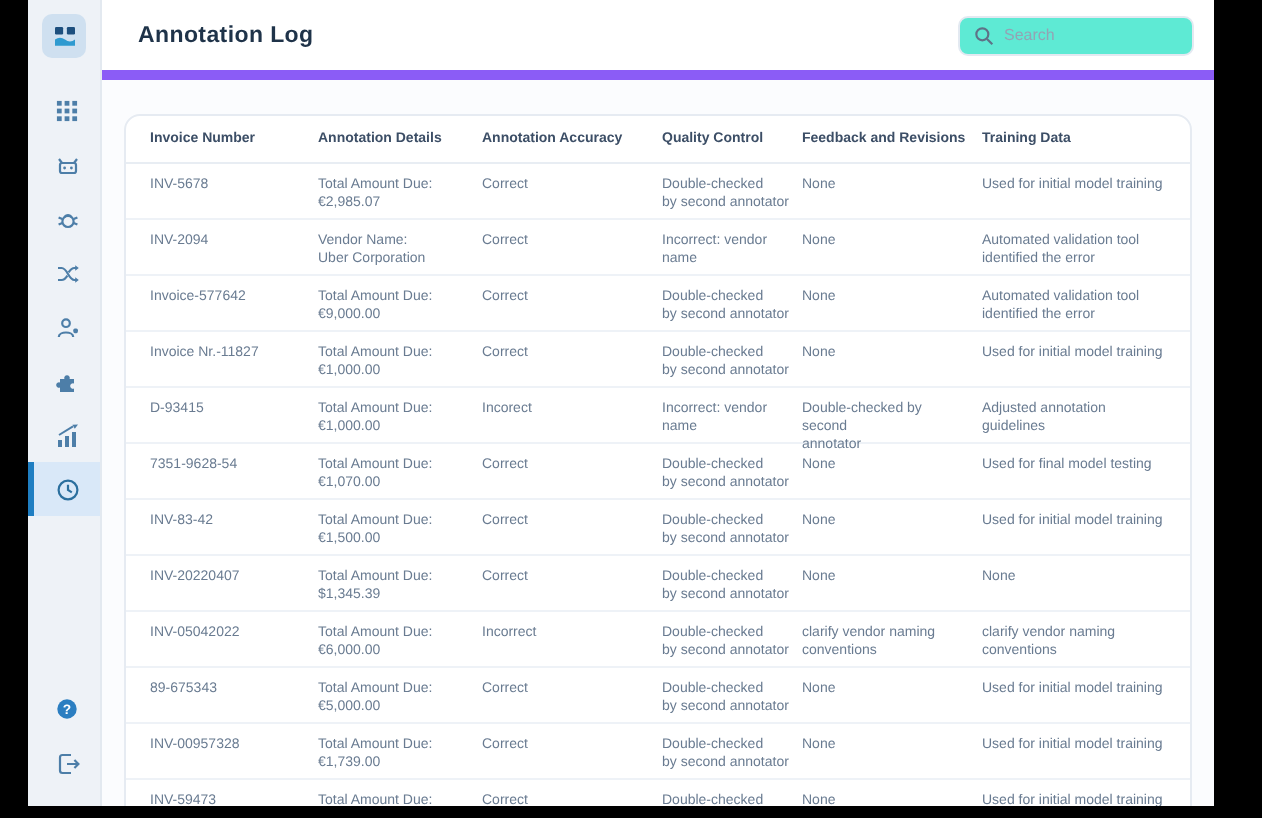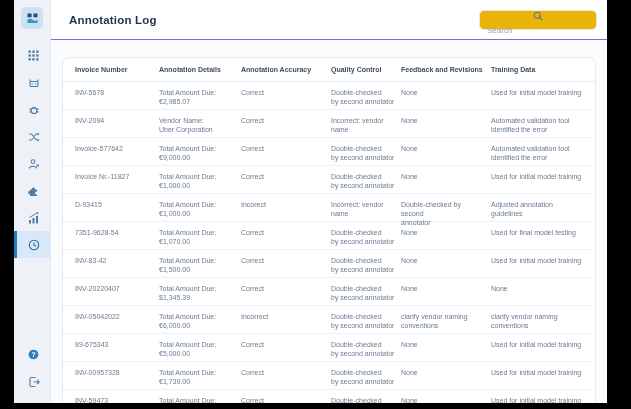--- a/index.html
+++ b/index.html
@@ -16,26 +16,26 @@
   .logo { width:22px; height:22px; border-radius:5px; background:#cfe0f0;
           display:flex; align-items:center; justify-content:center; }
   .nav-item { height:27px; display:flex; align-items:center; justify-content:center;
               border-left:3px solid transparent; cursor:pointer; }
   .nav-item.active { background:#d9e8f8; border-left-color:#1f7ec2; }
   .sidebar-footer { margin-top:auto; padding-bottom:8px; }
   .icon { display:inline-flex; align-items:center; justify-content:center; }
 
   
   .main { flex:1; min-width:0; display:flex; flex-direction:column; background:#fbfcfe; }
-  .header { height:40px; background:#fff; border-bottom:1px solid #8b5cf6;
+  .header { height:40px; background:#fff; border-bottom:5px solid #8b5cf6;
             display:flex; align-items:center; padding:0 10px 0 18px; flex:0 0 auto; }
   .title { font-size:11.5px; font-weight:bold; color:#1f3349; letter-spacing:.2px; }
-  .search { margin-left:auto; width:118px; height:20px; background:#eab308;
+  .search { margin-left:auto; width:118px; height:20px; background:#5eead4;
             border:1px solid #e3e9f1; border-radius:5px; display:flex; align-items:center;
-            padding:0 7px; gap:5px;flex-direction:column; }
+            padding:0 7px; gap:5px; }
   .search input { border:none; background:transparent; outline:none; width:100%;
                   font-size:8px; color:#44566b; font-family:inherit; }
   .search input::placeholder { color:#93a3b4; }
 
   .content { flex:1; padding:17px 11px 0 11px; overflow:hidden; }
   .card { background:#fff; border:1px solid #e6ebf2; border-radius:8px;
           overflow:hidden; min-height:400px; }
 
   
   .tr { display:flex; border-bottom:1px solid #eef2f7; }

